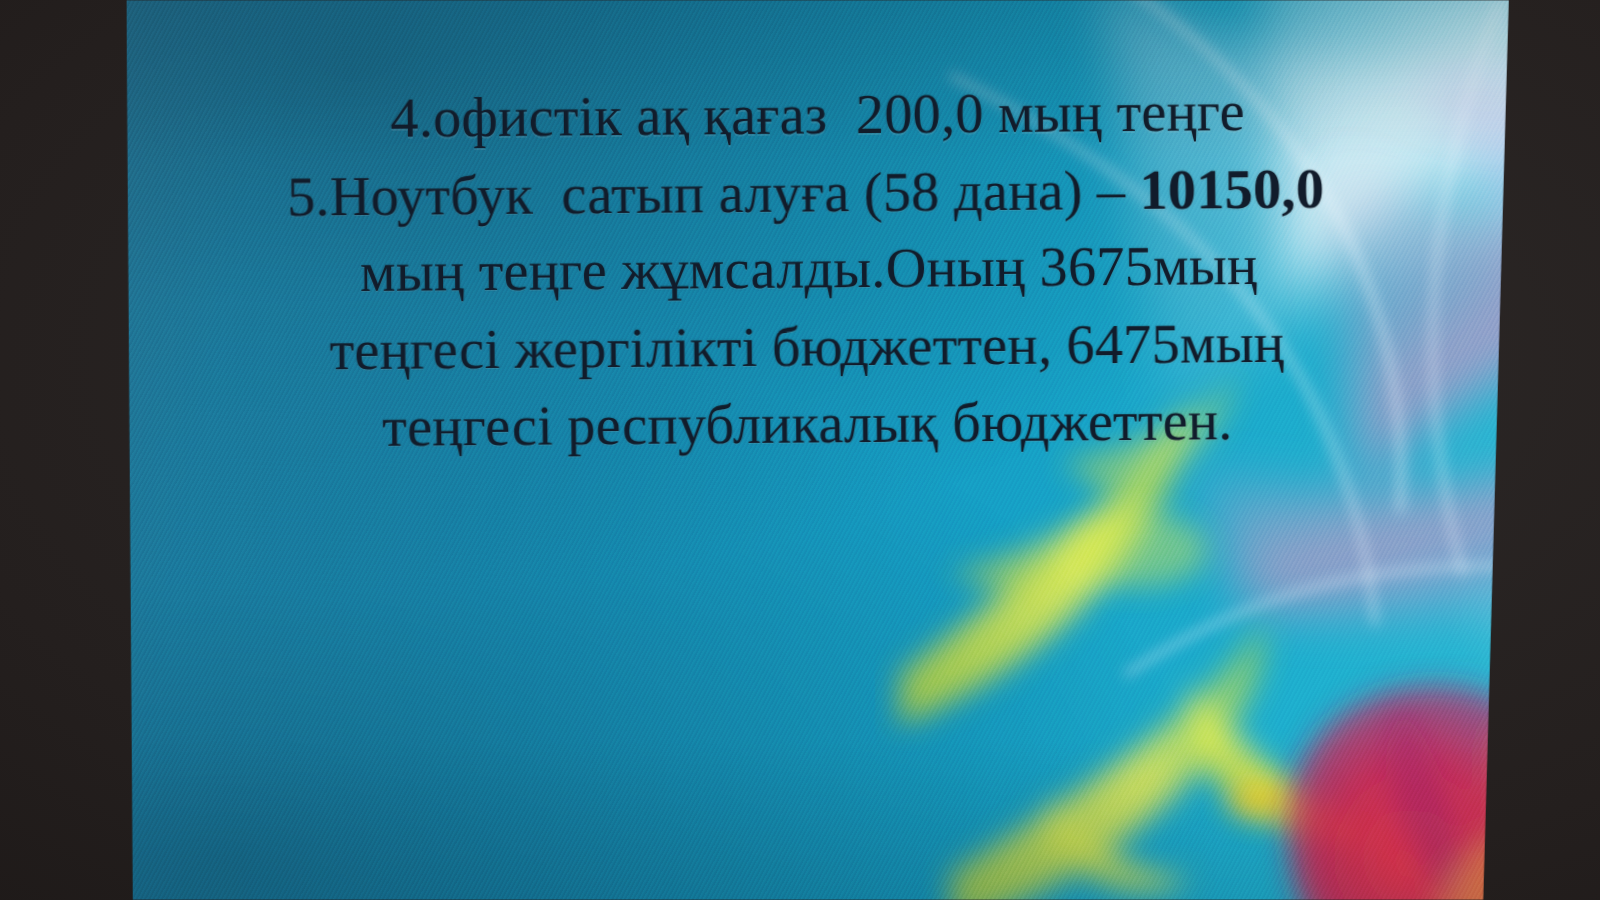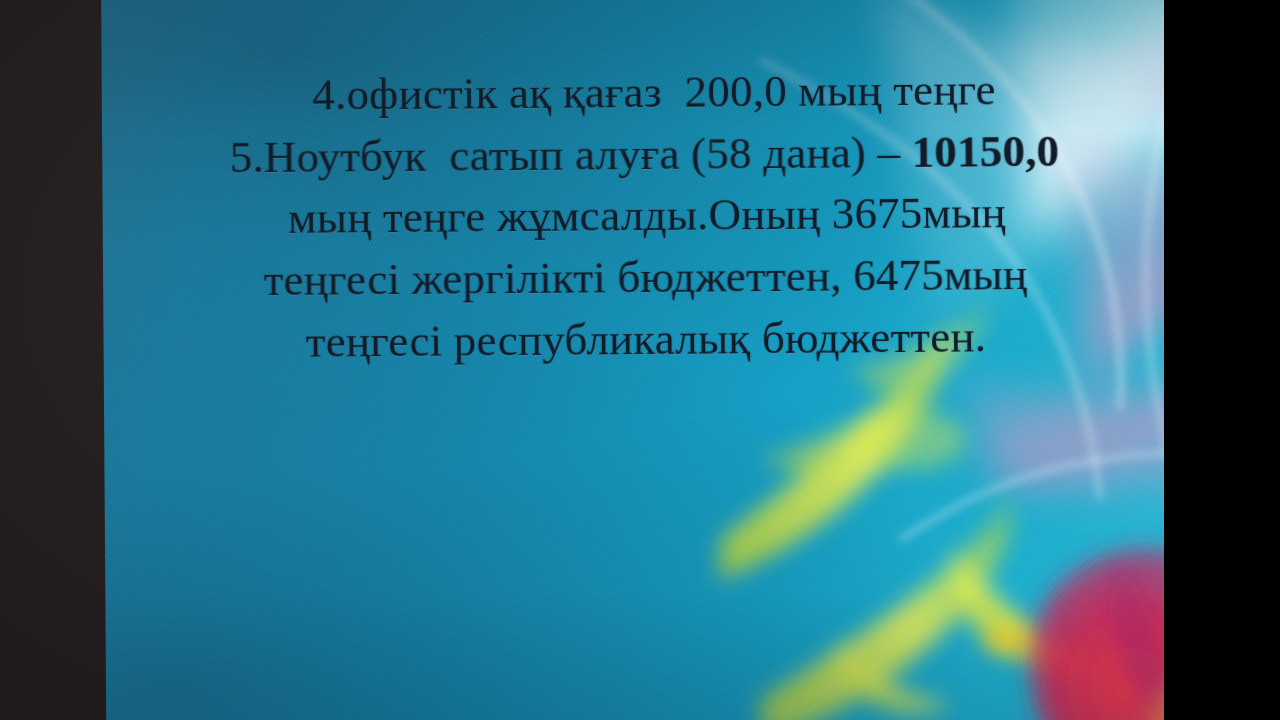--- a/index.html
+++ b/index.html
@@ -10,21 +10,21 @@
   body {
     width: 1280px;
     height: 720px;
     overflow: hidden;
     font-family: "Liberation Serif", serif;
   }
 
   
   .photo {
     position: relative;
-    width: 1164px;
+    width: 1280px;
     height: 720px;
     background:
       radial-gradient(120% 110% at 60% 40%, #2e2a29 0%, #241f1e 55%, #181413 100%);
     overflow: hidden;
   }
 
   
   .slide-wrap {
     position: absolute;
     left: 0;

